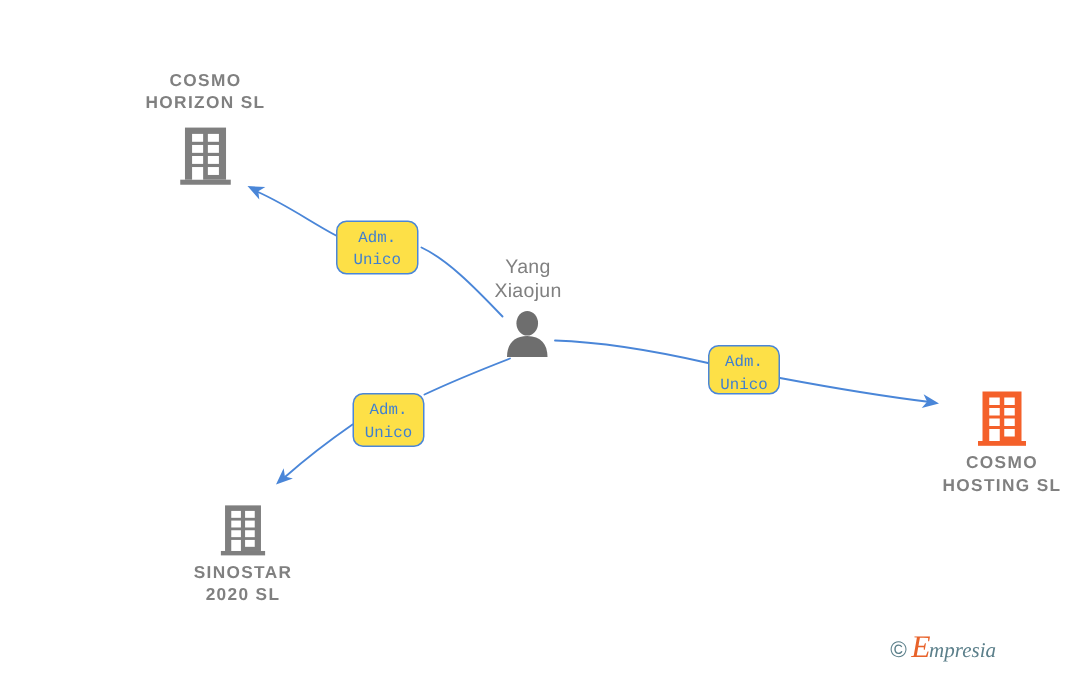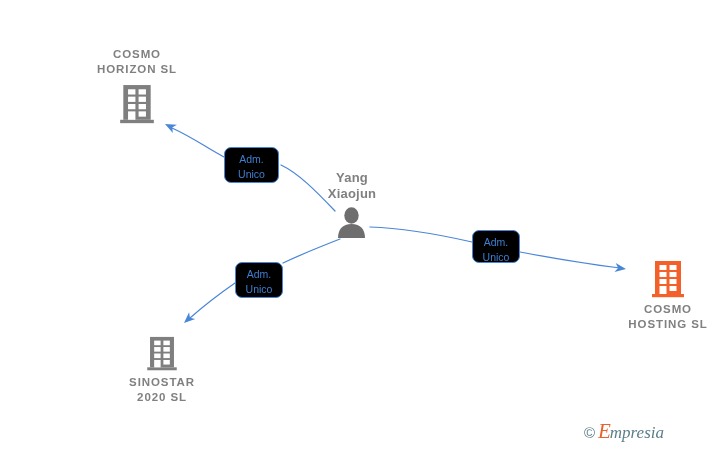--- a/index.html
+++ b/index.html
@@ -42,39 +42,39 @@
     line-height: 15px;
     white-space: pre-line;
     user-select: none;
   }
   .person-label {
     position: absolute;
     text-align: center;
     color: #808080;
     font-family: "Liberation Sans", sans-serif;
     font-size: 13px;
-    font-weight: bold;
+    font-weight: normal;
     letter-spacing: 0.2px;
     line-height: 16px;
     white-space: pre-line;
     user-select: none;
   }
   
   .node-icon {
     position: absolute;
   }
   
   .edge-label {
     position: absolute;
     box-sizing: border-box;
     border: 1.3px solid #4a86d8;
     border-radius: 7px;
-    background: #000000;
+    background: #fde047;
     color: #3f7fd0;
-    font-family: Liberation Sans, sans-serif;
+    font-family: Liberation Mono, monospace;
     font-size: 10.5px;
     line-height: 15px;
     padding: 4px 0 0 0;
     text-align: center;
     white-space: pre-line;
     user-select: none;
   }
   
   #watermark {
     position: absolute;
@@ -93,21 +93,21 @@
   #watermark .wm-e {
     font-family: "Liberation Serif", serif;
     font-style: italic;
     font-size: 21px;
     color: #e8622a;
     line-height: 1;
   }
   #watermark .wm-rest {
     font-family: "Liberation Serif", serif;
     font-style: italic;
-    font-size: 17px;
+    font-size: 14px;
     color: #5b7f8a;
     line-height: 1;
     margin-left: -1px;
   }
 </style>
 </head>
 <body>
 
 <div id="graph-canvas">
 

